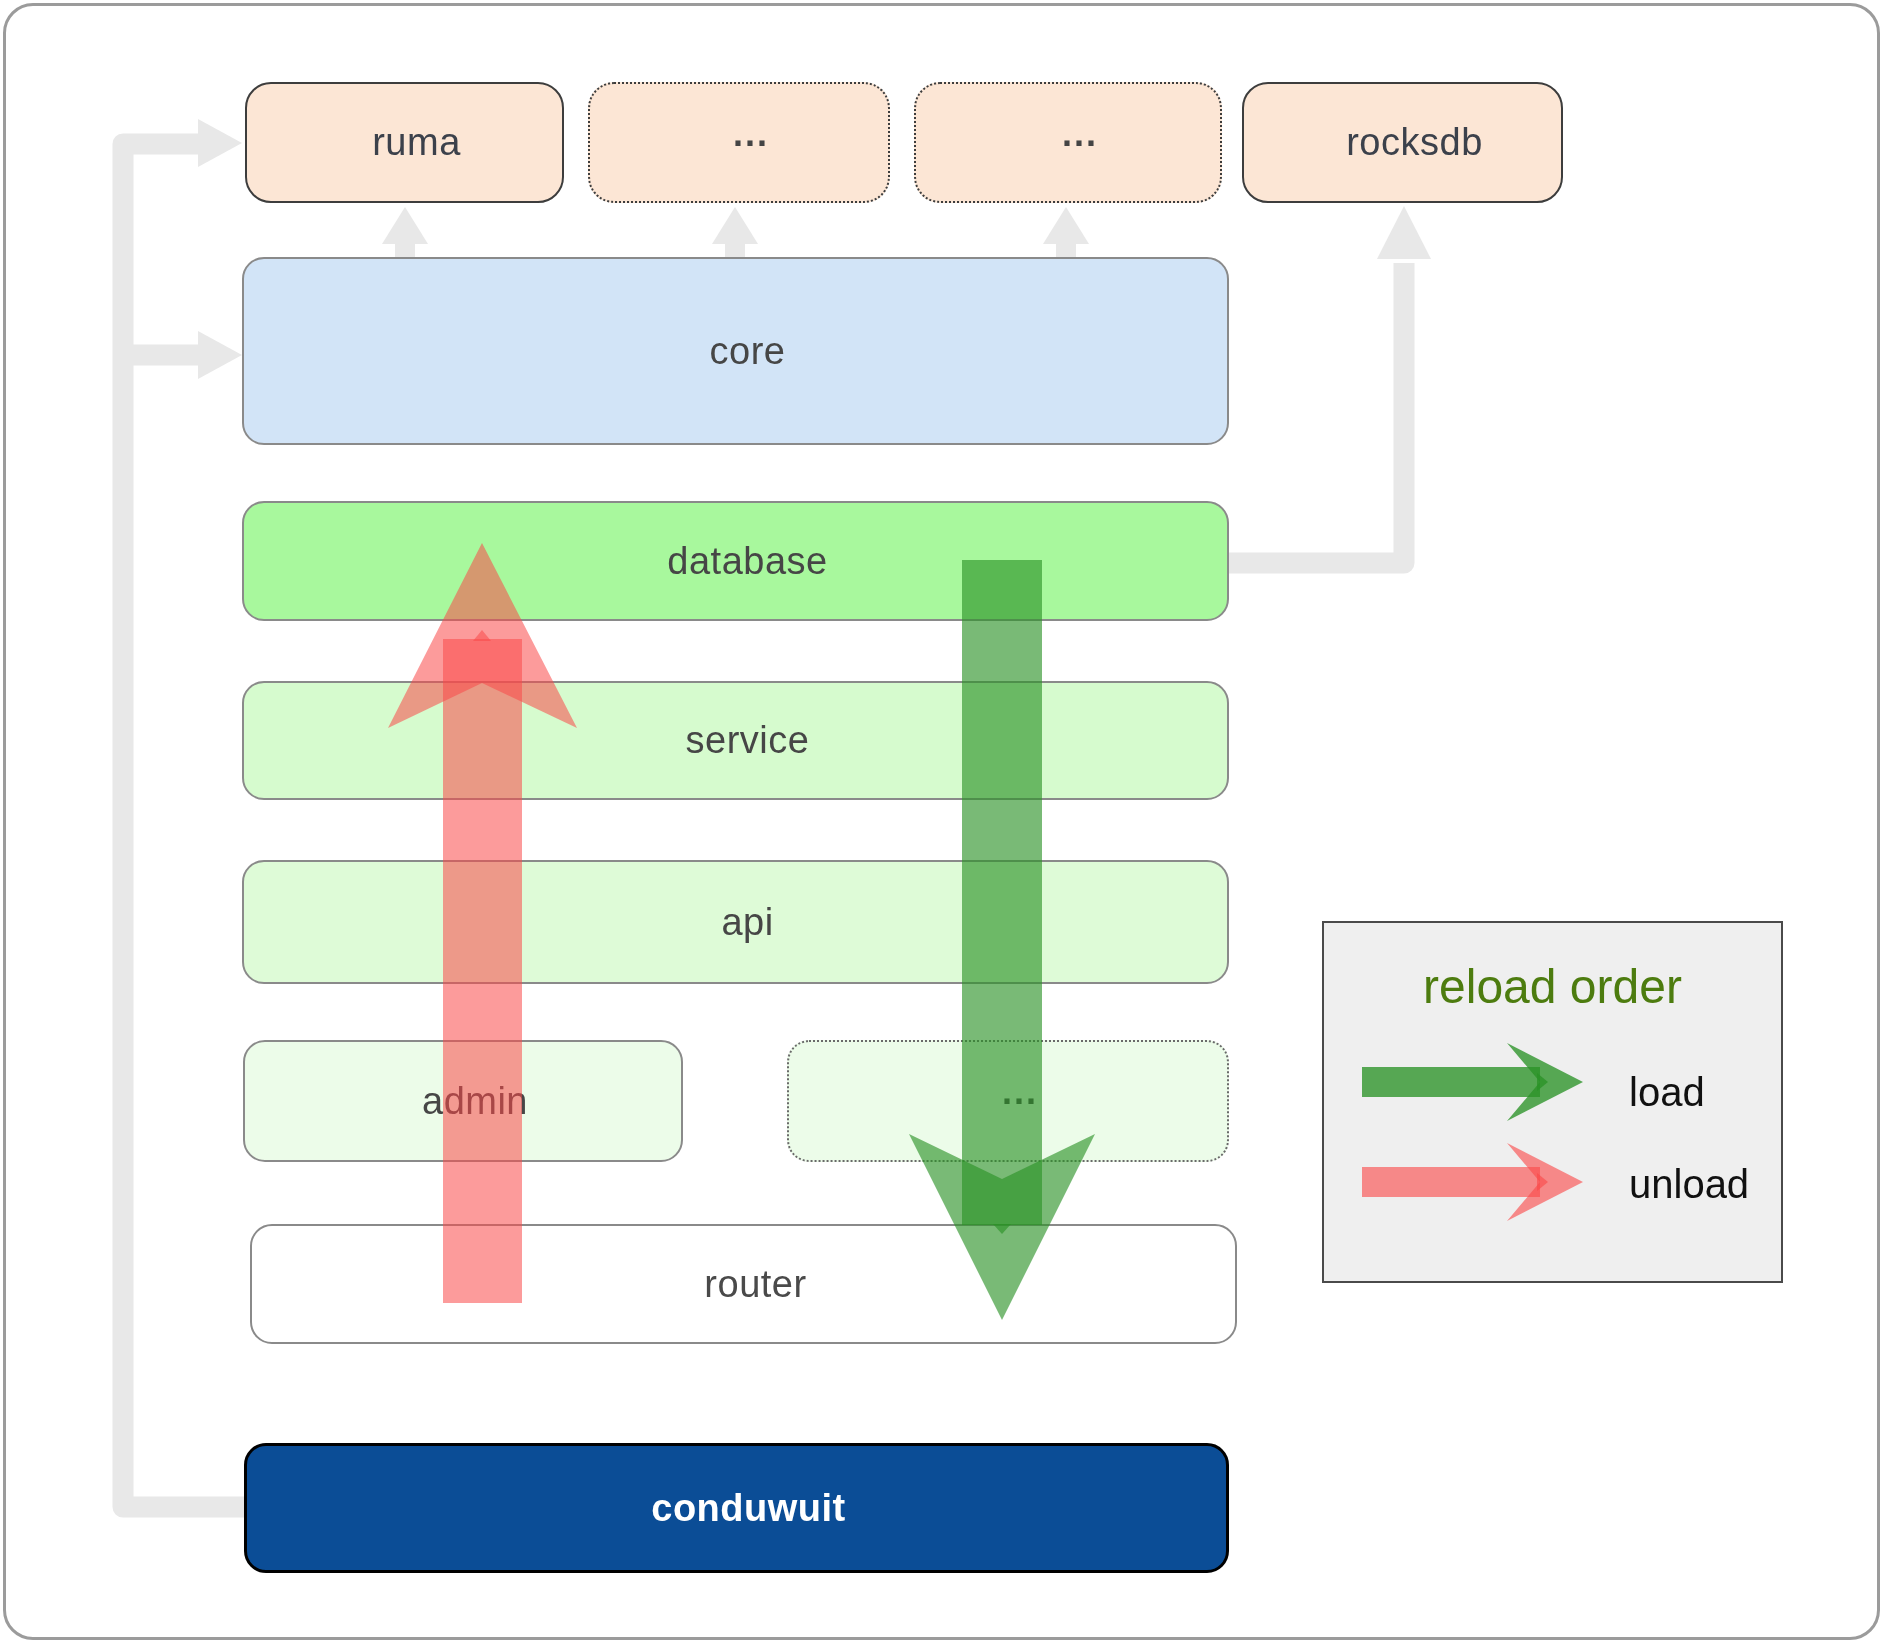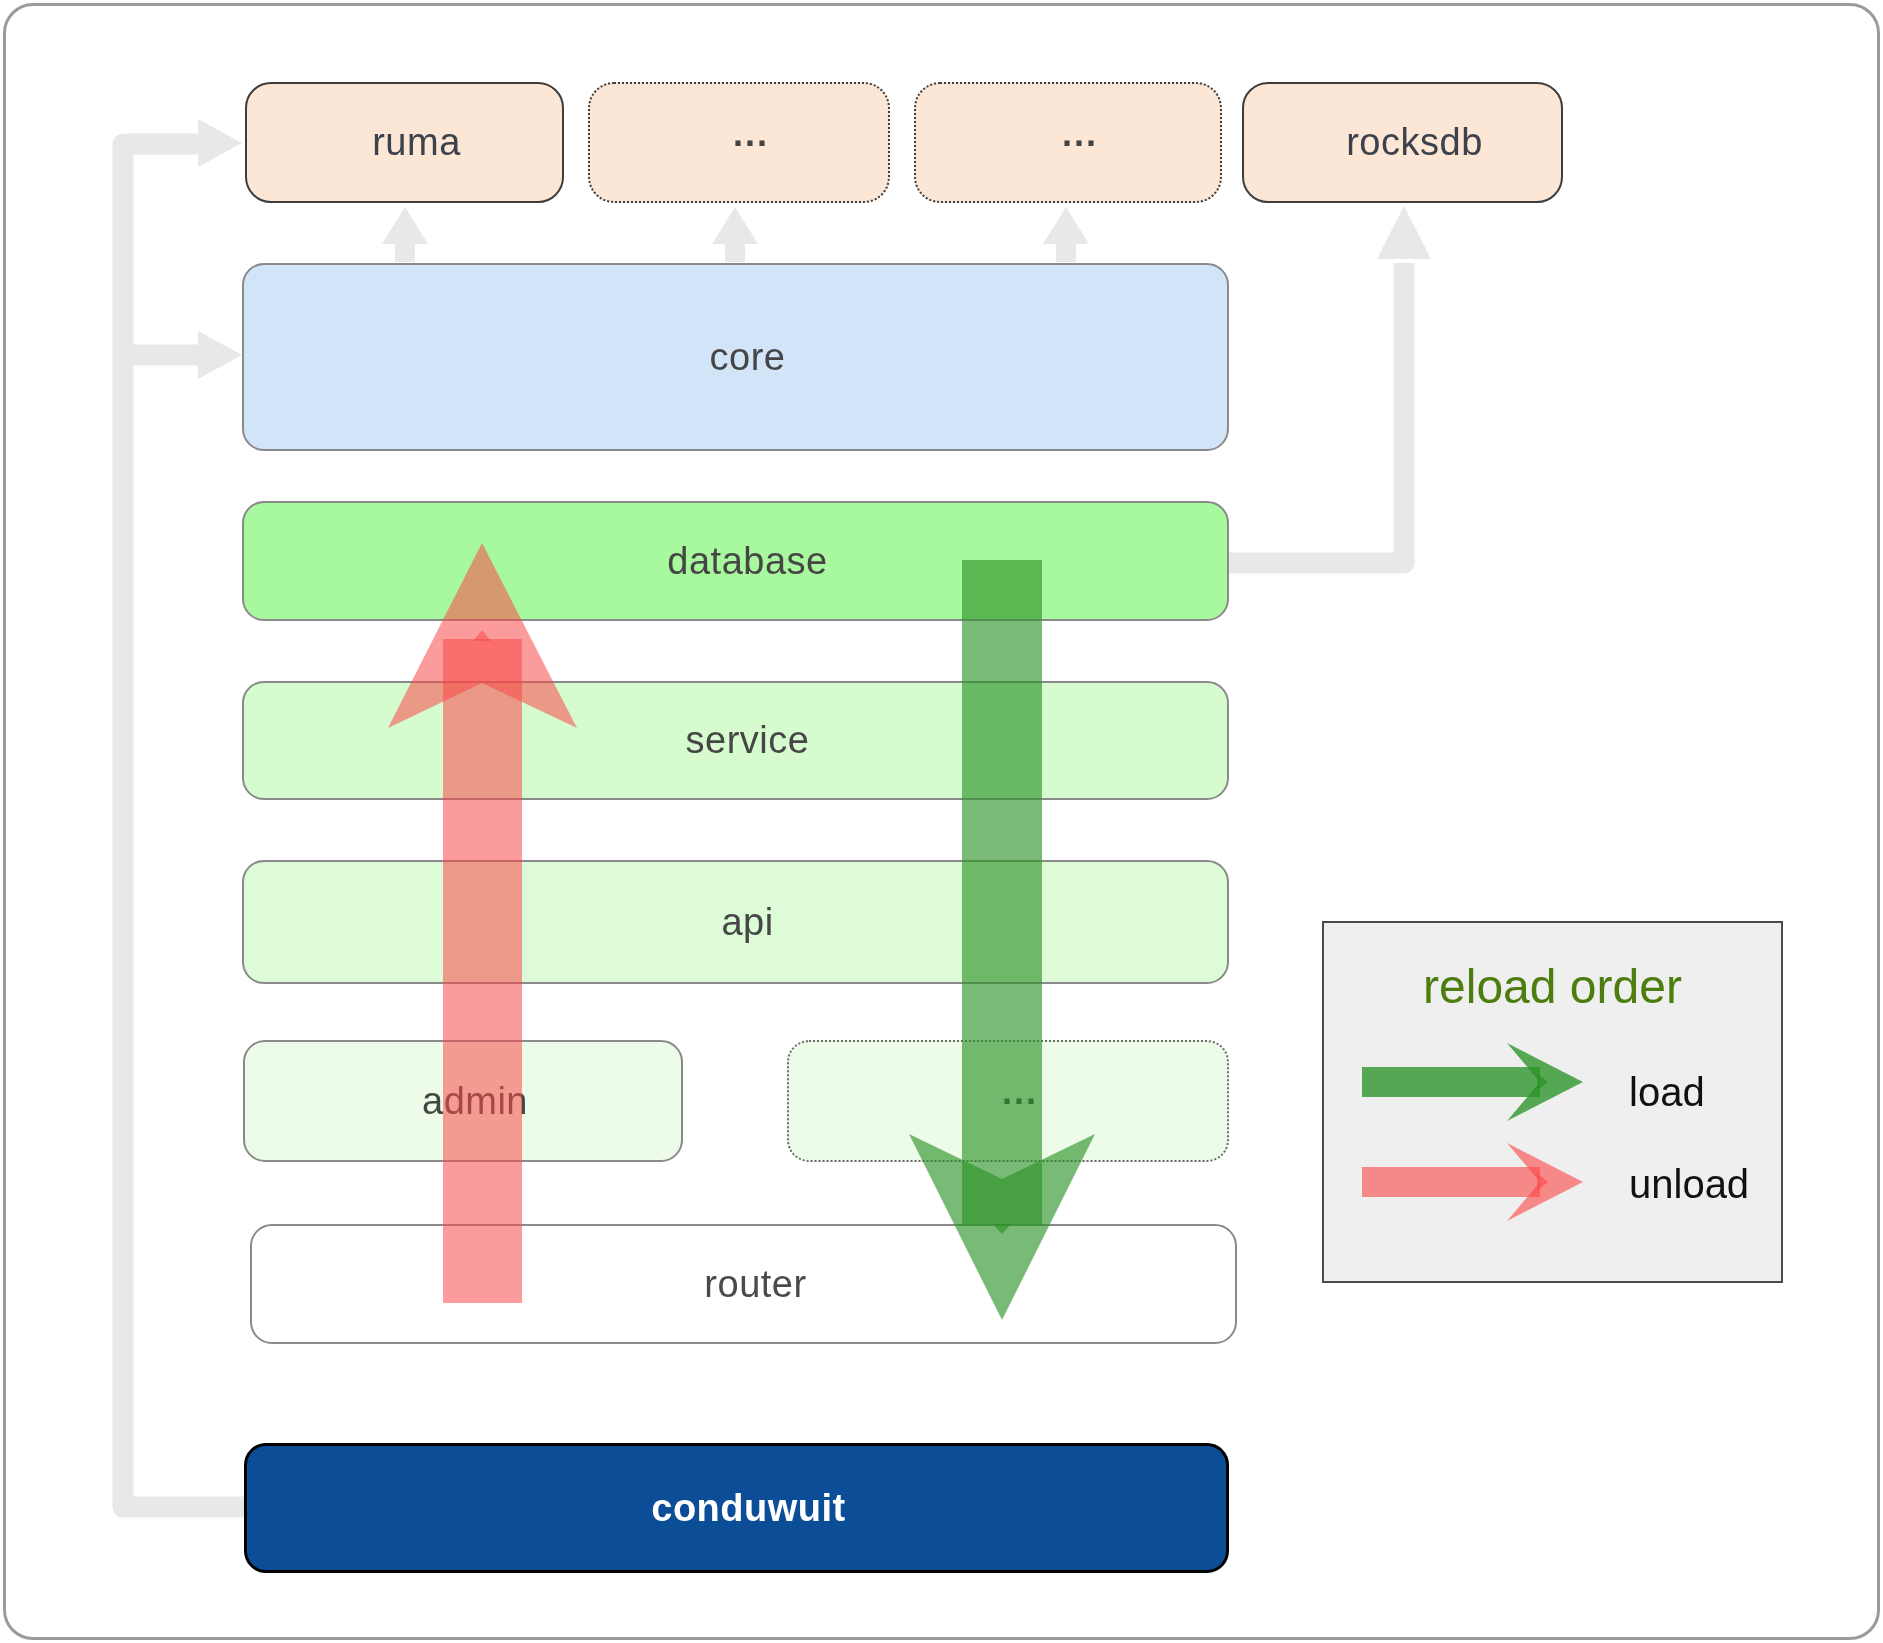--- a/index.html
+++ b/index.html
@@ -86,21 +86,21 @@
   <div class="box crate dotted" style="left:588px;top:82px;width:302px;height:121px;">
     <span class="dots-label">...</span>
   </div>
   <div class="box crate dotted" style="left:914px;top:82px;width:308px;height:121px;">
     <span class="dots-label">...</span>
   </div>
   <div class="box crate" style="left:1242px;top:82px;width:321px;height:121px;">
     <span>rocksdb</span>
   </div>
 
-  <div class="box core" style="left:242px;top:263px;width:987px;height:188px;">
+  <div class="box core" style="left:242px;top:257px;width:987px;height:188px;">
     <span>core</span>
   </div>
   <div class="box database" style="left:242px;top:501px;width:987px;height:120px;">
     <span>database</span>
   </div>
   <div class="box service" style="left:242px;top:681px;width:987px;height:119px;">
     <span>service</span>
   </div>
   <div class="box api" style="left:242px;top:860px;width:987px;height:124px;">
     <span>api</span>

